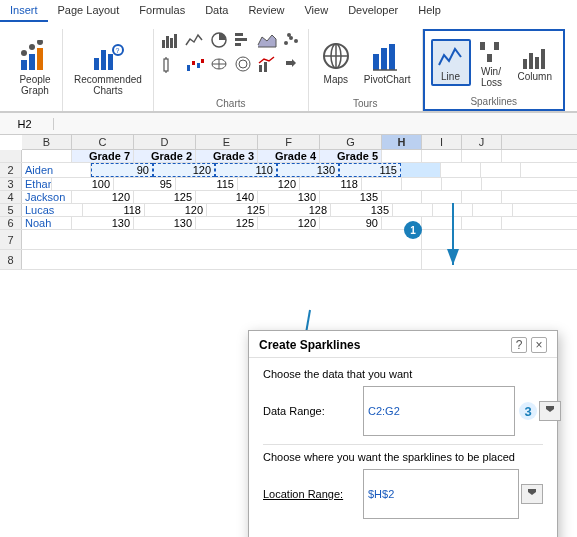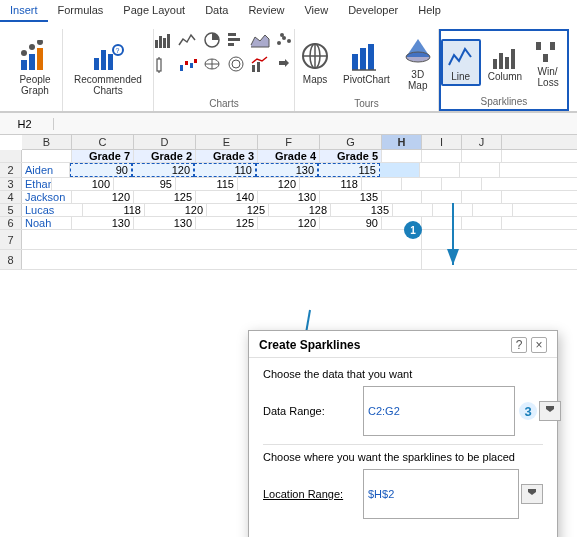--- a/index.html
+++ b/index.html
@@ -60,22 +60,22 @@
     .dialog-buttons { display: flex; justify-content: flex-end; gap: 6px; padding: 6px 14px 10px; }
     .btn-ok { background: #185abd; color: #fff; border: 1px solid #185abd; padding: 3px 18px; cursor: pointer; font-size: 11px; border-radius: 2px; }
     .btn-cancel { background: #fff; color: #333; border: 1px solid #aaa; padding: 3px 10px; cursor: pointer; font-size: 11px; border-radius: 8px; }
   </style>
 </head>
 <body>
 
 <div class="ribbon">
   <div class="ribbon-tabs">
     <div class="ribbon-tab active">Insert</div>
+    <div class="ribbon-tab">Page Layout</div>
     <div class="ribbon-tab">Formulas</div>
-    <div class="ribbon-tab">Page Layout</div>
     <div class="ribbon-tab">Data</div>
     <div class="ribbon-tab">Review</div>
     <div class="ribbon-tab">View</div>
     <div class="ribbon-tab">Developer</div>
     <div class="ribbon-tab">Help</div>
   </div>
 
   <div class="ribbon-content">
 
     <div class="ribbon-group">
@@ -213,57 +213,49 @@
         </div>
         <div class="ribbon-btn">
           <svg viewBox="0 0 32 32" width="32" height="32">
             <rect x="2" y="14" width="6" height="16" fill="#185abd"></rect>
             <rect x="10" y="8" width="6" height="22" fill="#185abd"></rect>
             <rect x="18" y="4" width="6" height="26" fill="#185abd"></rect>
             <line x1="2" y1="30" x2="26" y2="30" stroke="#555" stroke-width="1.5"></line>
           </svg>
           <span class="ribbon-btn-label">PivotChart</span>
         </div>
-        <div class="ribbon-btn">
-          <svg viewBox="0 0 32 32" width="32" height="32">
-            <ellipse cx="16" cy="22" rx="12" ry="5" fill="#aac"></ellipse>
-            <polygon points="16,4 28,22 4,22" fill="#185abd" opacity="0.7"></polygon>
-            <ellipse cx="16" cy="22" rx="12" ry="5" fill="none" stroke="#555" stroke-width="1"></ellipse>
-          </svg>
-          <span class="ribbon-btn-label">3D<br>Map</span>
-        </div>
       </div>
       <div class="ribbon-group-label">Tours</div>
     </div>
 
     <div class="ribbon-group" style="min-width:110px; border: 2px solid #185abd;">
       <div class="ribbon-buttons sparklines-inner">
         <div class="sparkline-btn active-btn">
           <svg viewBox="0 0 28 28" width="28" height="28">
             <polyline points="2,22 7,12 12,18 18,6 24,14" fill="none" stroke="#185abd" stroke-width="2"></polyline>
           </svg>
           <span class="sparkline-btn-label">Line</span>
+        </div>
+        <div class="sparkline-btn">
+          <svg viewBox="0 0 28 28" width="28" height="28">
+            <rect x="2" y="4" width="5" height="8" fill="#555"></rect>
+            <rect x="9" y="16" width="5" height="8" fill="#555"></rect>
+            <rect x="16" y="4" width="5" height="8" fill="#555"></rect>
+            <rect x="2" y="4" width="5" height="8" fill="#555"></rect>
+          </svg>
+          <span class="sparkline-btn-label">Win/<br>Loss</span>
         </div>
         <div class="sparkline-btn">
           <svg viewBox="0 0 28 28" width="28" height="28">
             <rect x="2" y="16" width="4" height="10" fill="#555"></rect>
             <rect x="8" y="10" width="4" height="16" fill="#555"></rect>
             <rect x="14" y="14" width="4" height="12" fill="#555"></rect>
             <rect x="20" y="6" width="4" height="20" fill="#555"></rect>
           </svg>
           <span class="sparkline-btn-label">Column</span>
-        </div>
-        <div class="sparkline-btn">
-          <svg viewBox="0 0 28 28" width="28" height="28">
-            <rect x="2" y="4" width="5" height="8" fill="#555"></rect>
-            <rect x="9" y="16" width="5" height="8" fill="#555"></rect>
-            <rect x="16" y="4" width="5" height="8" fill="#555"></rect>
-            <rect x="2" y="4" width="5" height="8" fill="#555"></rect>
-          </svg>
-          <span class="sparkline-btn-label">Win/<br>Loss</span>
         </div>
       </div>
       <div class="ribbon-group-label">Sparklines</div>
     </div>
   </div>
 </div>
 
 <div class="spreadsheet data-grid" style="position:relative;">
 
   <div style="display:flex; align-items:center; background:#f8f8f8; border-bottom:1px solid #ccc; padding:2px 4px; height:22px;">
@@ -291,21 +283,21 @@
     <div class="cell header-cell number" style="width:62px; background:#e8f0ff;">Grade 3</div>
     <div class="cell header-cell number" style="width:62px; background:#e8f0ff;">Grade 4</div>
     <div class="cell header-cell number" style="width:62px; background:#e8f0ff;">Grade 5</div>
     <div class="cell" style="width:40px;"></div>
     <div class="cell" style="width:40px;"></div>
     <div class="cell" style="width:40px;"></div>
   </div>
 
   <div class="row" style="background:#fff;">
     <div class="row-num">2</div>
-    <div class="cell name-cell" style="width:48px;">Aiden</div>
+    <div class="cell name-cell" style="width:69px;">Aiden</div>
     <div class="cell number" style="width:62px; border:1px dashed #185abd; background:#e8f3ff;">90</div>
     <div class="cell number" style="width:62px; border:1px dashed #185abd; background:#e8f3ff;">120</div>
     <div class="cell number" style="width:62px; border:1px dashed #185abd; background:#e8f3ff;">110</div>
     <div class="cell number" style="width:62px; border:1px dashed #185abd; background:#e8f3ff;">130</div>
     <div class="cell number" style="width:62px; border:1px dashed #185abd; background:#e8f3ff;">115</div>
     <div class="cell" style="width:40px; background:#d0e8ff;"></div>
     <div class="cell" style="width:40px;"></div>
     <div class="cell" style="width:40px;"></div>
   </div>
 

